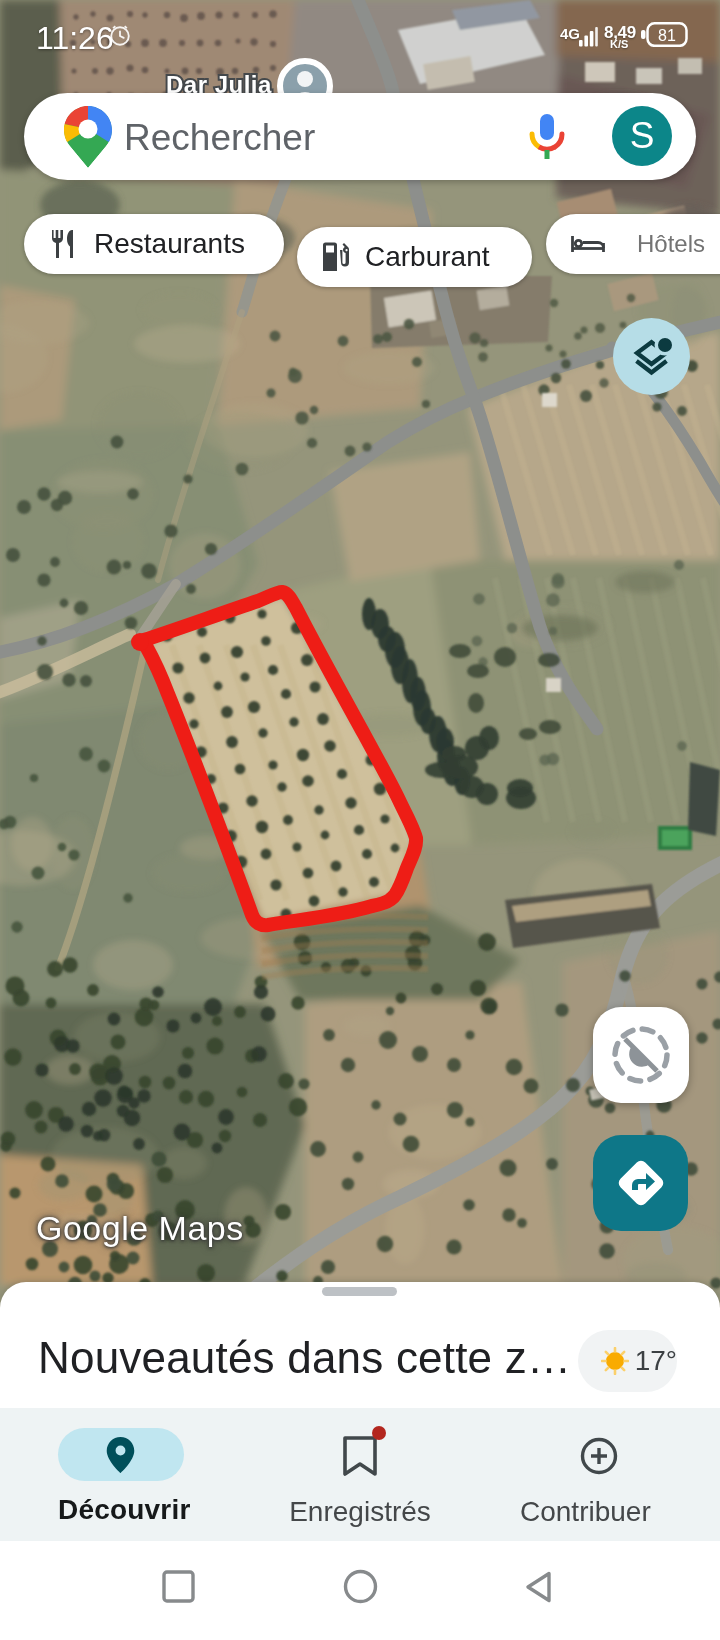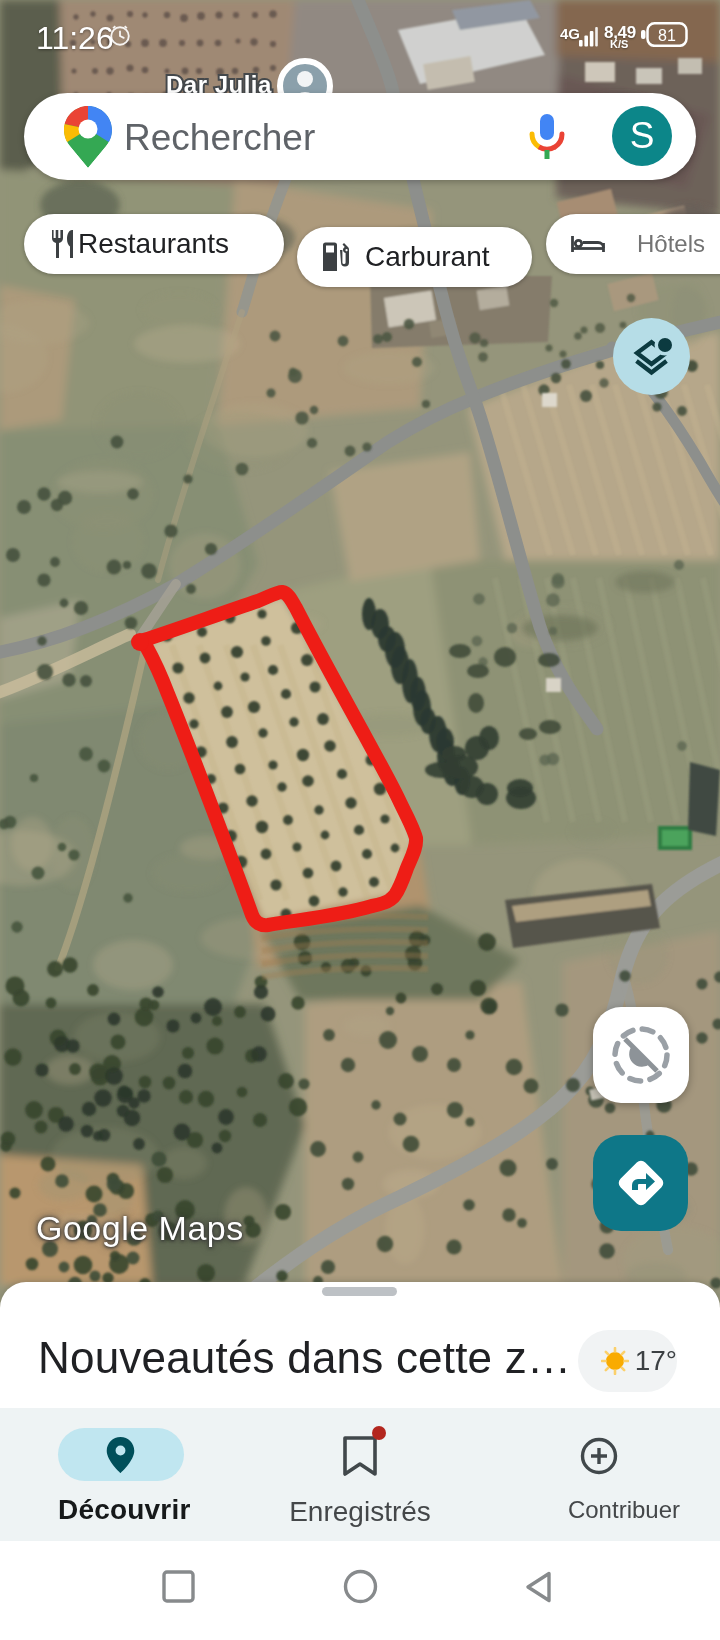--- a/index.html
+++ b/index.html
@@ -740,21 +740,21 @@
 
 <div class="abs" style="left:612px;top:106px;width:60px;height:60px;border-radius:50%;background:#0c8689;color:#fff;font-size:37px;display:flex;align-items:center;justify-content:center">S</div>
 
 <div class="abs" style="left:24px;top:214px;width:260px;height:60px;background:#fff;border-radius:30px;box-shadow:0 1px 4px rgba(0,0,0,0.3);display:flex;align-items:center">
 <svg style="margin-left:26px" width="28" height="30" viewBox="0 0 28 30">
       <g fill="#3c4043">
         <path d="M2 1 v8 a5 5 0 0 0 4 4.9 V29 h3 V13.9 A5 5 0 0 0 13 9 V1 h-2.6 v8 h-2.1 V1 H5.7 v8 H3.6 V1 Z"></path>
         <path d="M22 1 c-3 0-5 4-5 9 c0 3.5 1.2 6.3 3 7.6 V29 h3 V1 Z"></path>
       </g>
     </svg>
-<span style="font-size:28px;color:#202124">Restaurants</span>
+<span style="margin-left:16px;font-size:28px;color:#202124">Restaurants</span>
   </div>
 
 <div class="abs" style="left:297px;top:227px;width:235px;height:60px;background:#fff;border-radius:30px;box-shadow:0 1px 4px rgba(0,0,0,0.3);display:flex;align-items:center">
 <svg style="margin-left:24px" width="28" height="30" viewBox="0 0 28 30">
       <g fill="#3c4043">
         <path d="M2 3 a2.5 2.5 0 0 1 2.5 -2.5 h9 A2.5 2.5 0 0 1 16 3 v26 H2 Z M5 3.5 v7 h8 v-7 Z"></path>
         <path d="M19 8 h2.4 v12.5 a1.6 1.6 0 0 0 3.2 0 V11 c-1.8-0.4-2.6-1.5-2.6-3.2 c0-1.2 0.7-2.3 1.8-2.8 L21.5 2.5 L23 1 l4.2 4.2 c0.5 0.6 0.8 1.3 0.8 2.1 v13.2 a4.0 4.0 0 0 1 -8 0 Z M25.5 7 a1.1 1.1 0 1 0 0.1 0Z" fill-rule="evenodd"></path>
       </g>
     </svg>
 <span style="margin-left:16px;font-size:28px;color:#202124">Carburant</span>
@@ -840,21 +840,21 @@
 
 <div class="abs" style="left:372px;top:1426px;width:14px;height:14px;border-radius:50%;background:#b3261e"></div>
 
 <div class="abs" style="left:280px;top:1496px;width:160px;text-align:center;font-size:28px;color:#444749">Enregistrés</div>
 
 <svg class="abs" style="left:578px;top:1435px" width="42" height="42" viewBox="0 0 42 42">
     <circle cx="21" cy="21" r="16.5" fill="none" stroke="#41484b" stroke-width="3.4"></circle>
     <path d="M21 13 v16 M13 21 h16" stroke="#41484b" stroke-width="3.4"></path>
   </svg>
 
-<div class="abs" style="left:520px;top:1496px;width:160px;text-align:right;font-size:24px;color:#444749">Contribuer</div>
+<div class="abs" style="left:520px;top:1496px;width:160px;text-align:left;font-size:28px;color:#444749">Contribuer</div>
 
 <div class="abs" style="left:0;top:1541px;width:720px;height:99px;background:#fff"></div>
 
 <svg class="abs" style="left:162px;top:1570px" width="33" height="33" viewBox="0 0 33 33">
     <rect x="2" y="2" width="29" height="29" rx="3" fill="none" stroke="#878a8c" stroke-width="3.4"></rect>
   </svg>
 
 <svg class="abs" style="left:343px;top:1569px" width="35" height="35" viewBox="0 0 35 35">
     <circle cx="17.5" cy="17.5" r="15" fill="none" stroke="#878a8c" stroke-width="3.4"></circle>
   </svg>

